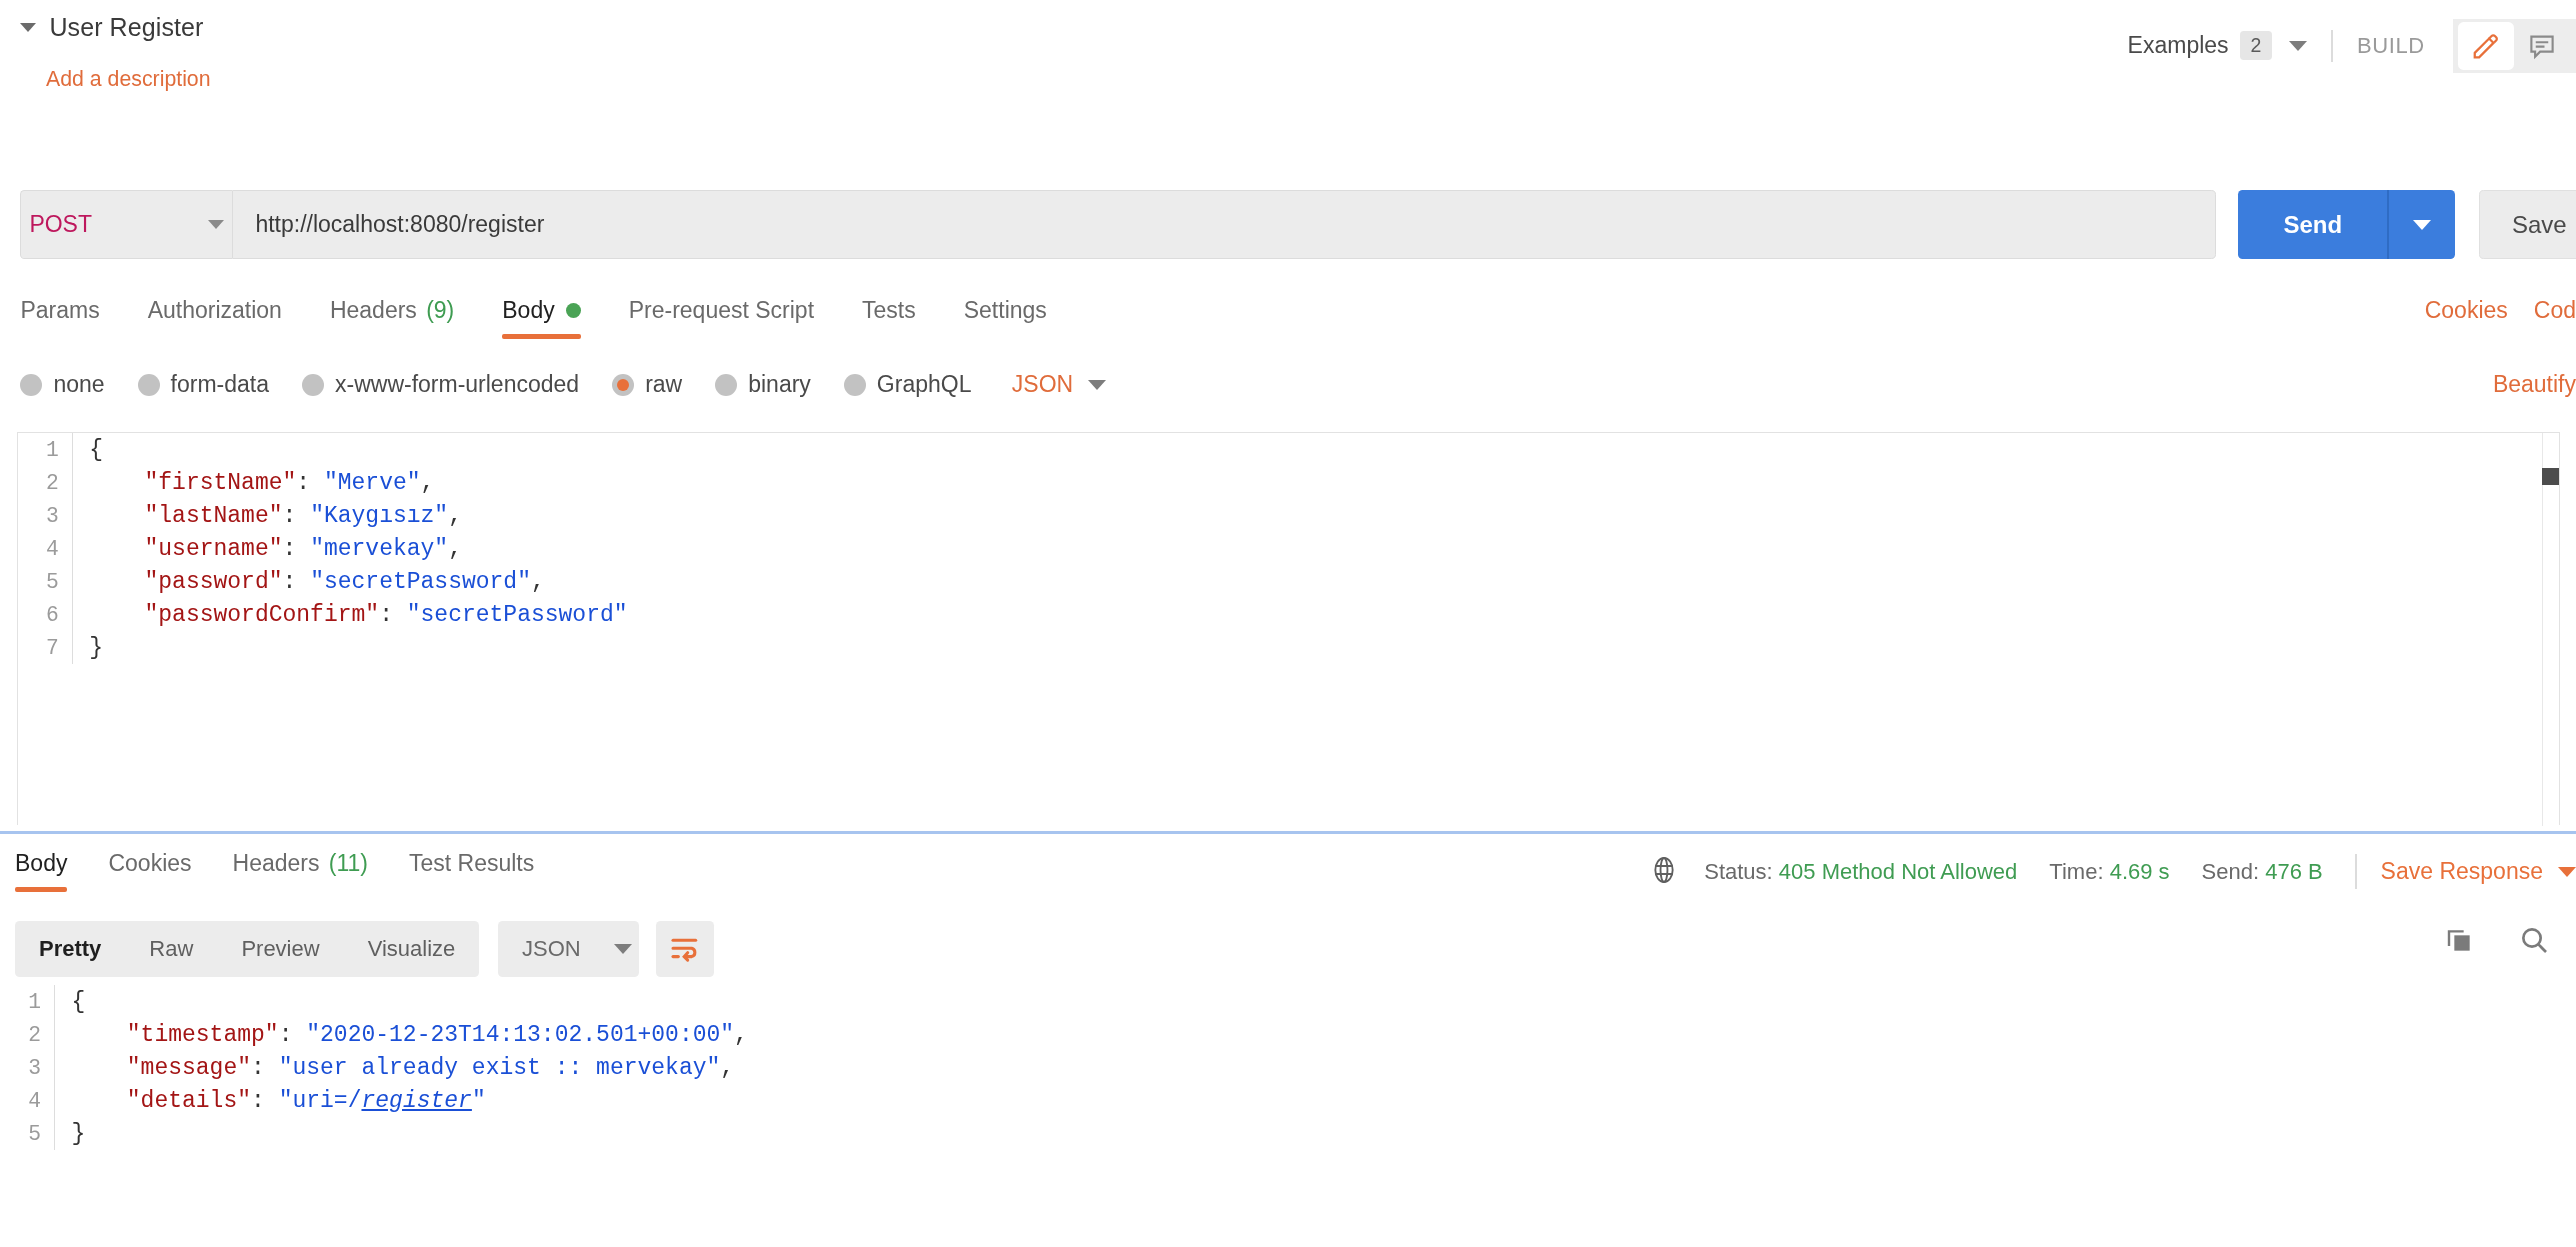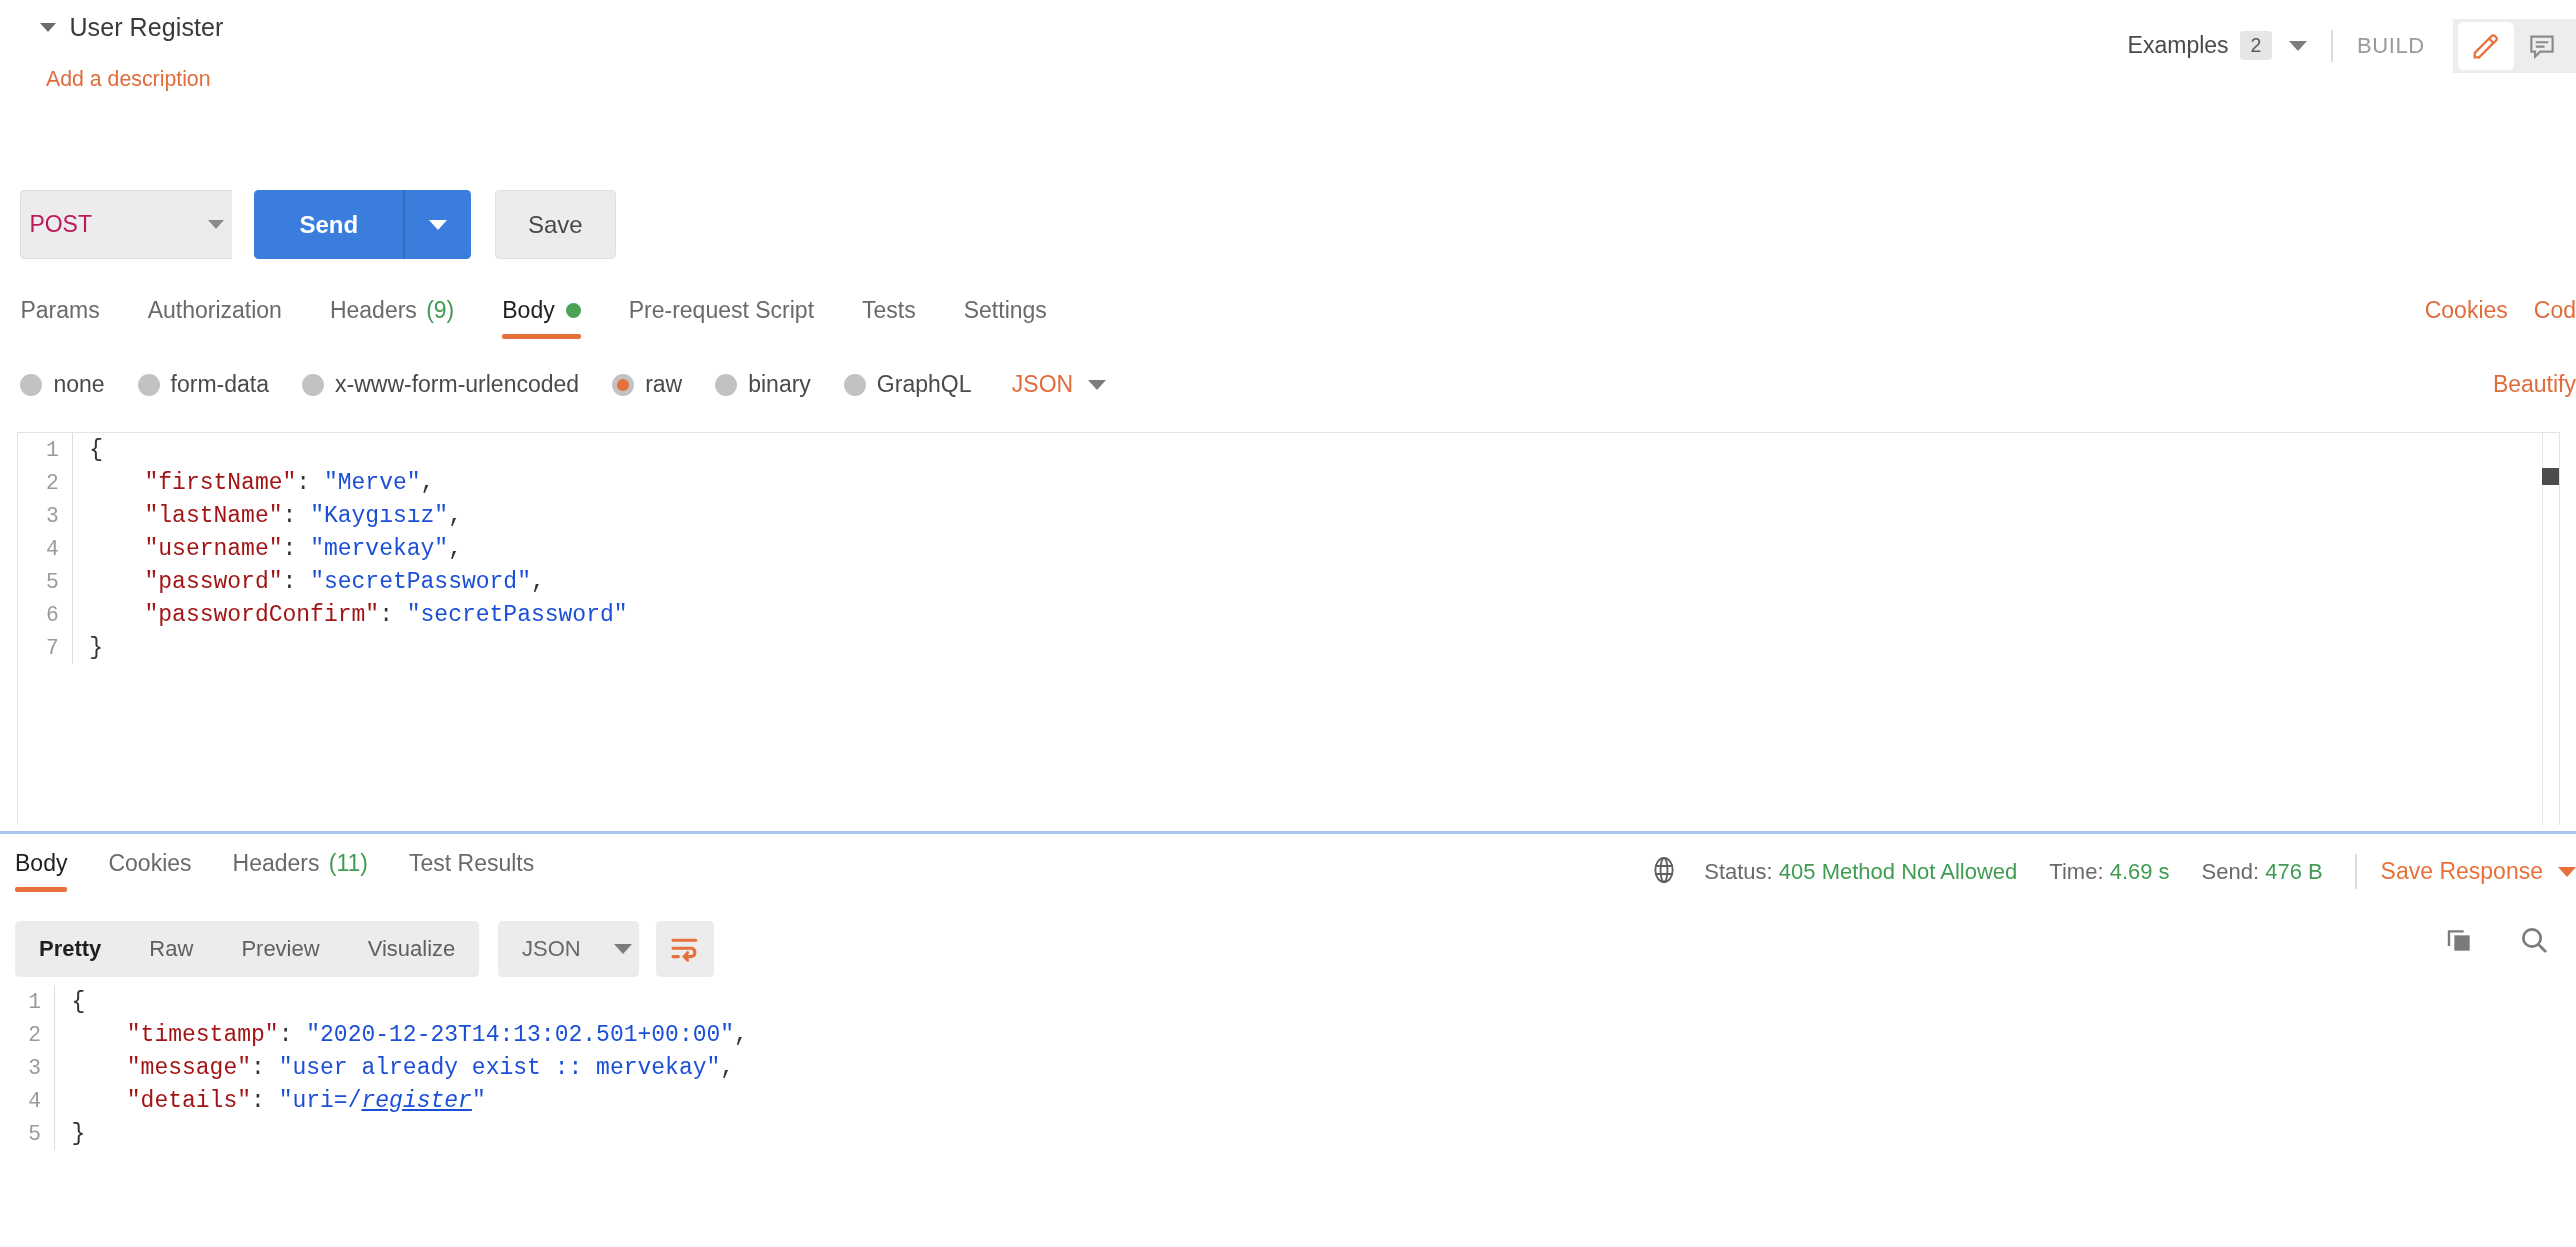--- a/index.html
+++ b/index.html
@@ -11,21 +11,21 @@
     color: #333333;
     overflow: hidden;
   }
   .app { position: relative; width: 2576px; height: 1247px; }
 
   
   .topbar {
     position: absolute; left: 0; top: 0; width: 2576px; height: 54px;
     display: flex; align-items: center;
   }
-  .req-title-wrap { display: flex; align-items: center; padding-left: 20.4px; margin-left: 20px; }
+  .req-title-wrap { display: flex; align-items: center; padding-left: 20.4px; }
   .caret-down {
     width: 0; height: 0; border-left: 8.4px solid transparent;
     border-right: 8.4px solid transparent; border-top: 9.3px solid #6b6b6b;
     margin-right: 13px;
   }
   .req-title { font-size: 25px; color: #3a3a3a; letter-spacing: 0.1px; }
 
   .topbar-right {
     margin-left: auto; display: flex; align-items: center; height: 54px; margin-top: 37px;
   }
@@ -214,20 +214,21 @@
     </div>
   </div>
 
   <div class="desc-link">Add a description</div>
 
   <div class="urlrow">
     <div class="method-box">
       <span>POST</span>
       <span class="small-caret"></span>
     </div>
+    <div class="url-input" title="Enter request URL">http://localhost:8080/register</div>
     <div class="send-btn">
       <span class="label">Send</span>
       <span class="split"></span>
       <span class="arrow-cell">
         <span class="caret-white"></span>
       </span>
     </div>
     <div class="save-btn">
       <span class="label">Save</span>
 

